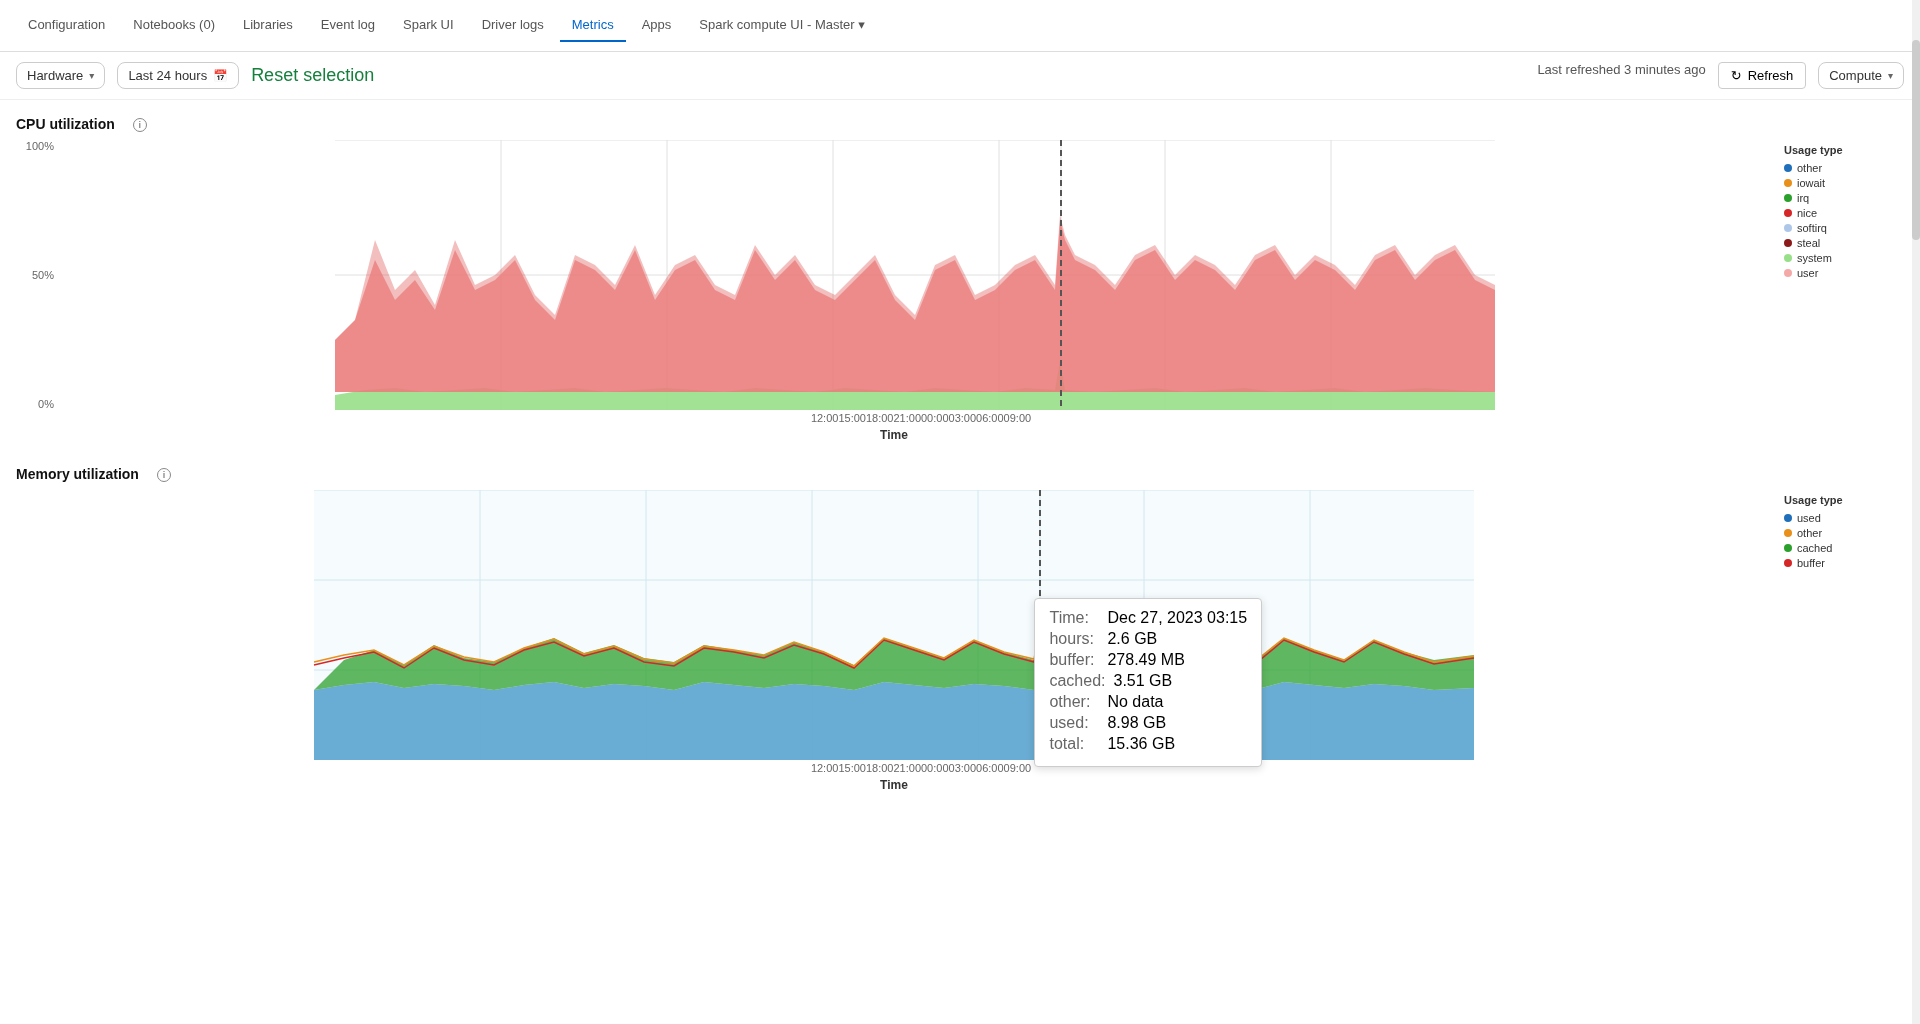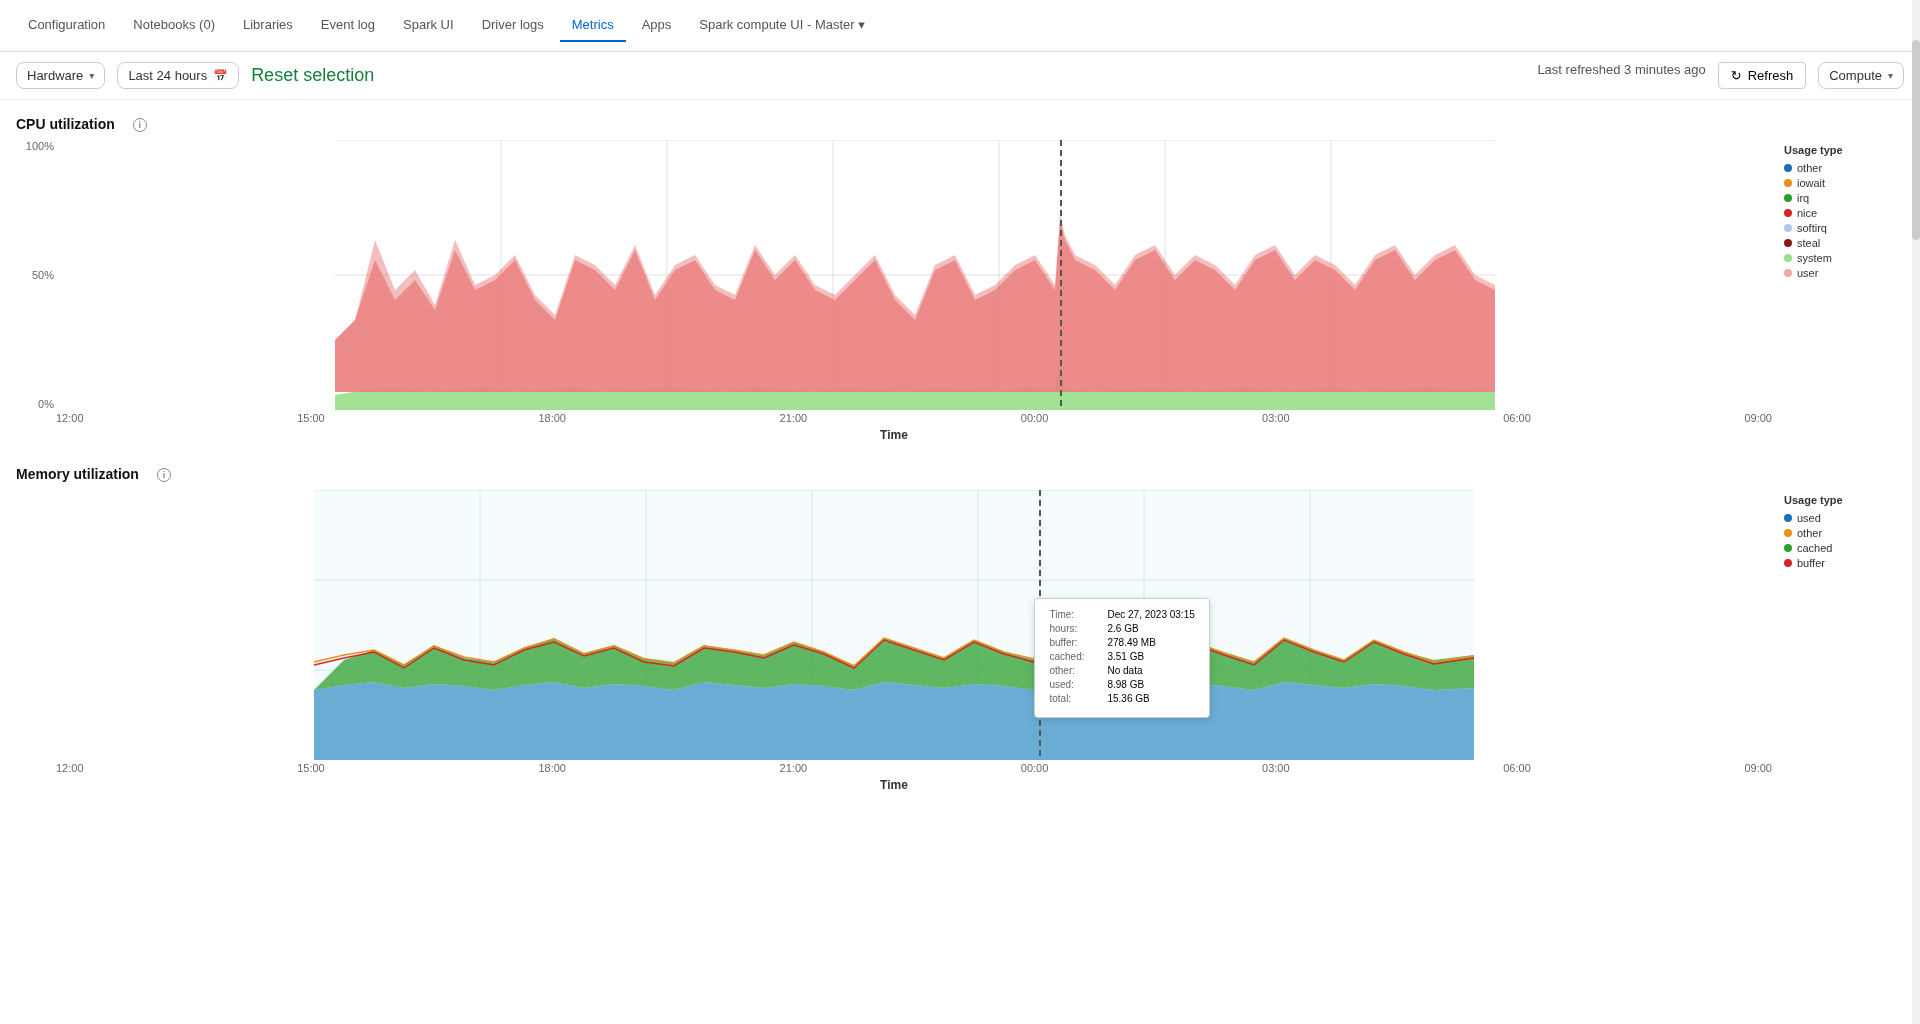--- a/index.html
+++ b/index.html
@@ -65,29 +65,29 @@
     .yaxis-labels {
       width: 42px; flex-shrink: 0; display: flex; flex-direction: column;
       justify-content: space-between; align-items: flex-end; padding-right: 4px;
       font-size: 11px; color: #666;
     }
     .chart-svg-container { flex: 1; position: relative; }
     svg.chart { width: 100%; display: block; }
 
     
     .xaxis-labels {
-      display: flex; justify-content: space-between; padding: 2px 0;
-      font-size: 11px; color: #666; margin-left: 40px;
+      display: flex; justify-content: center; padding: 2px 0;
+      font-size: 11px; color: #666; margin-left: 54px;
     }
     .xaxis-title { text-align: center; font-size: 12px; font-weight: 600; color: #333; margin-top: 2px; }
 
     
     .tooltip {
       position: absolute; background: #fff; border: 1px solid #ccc;
-      border-radius: 4px; padding: 10px 14px; font-size: 10px;
+      border-radius: 4px; padding: 10px 14px; font-size: 16px;
       box-shadow: 0 2px 8px rgba(0,0,0,0.15); pointer-events: none;
       z-index: 10; left: 58%; top: 40%;
     }
     .tooltip-row { display: flex; gap: 8px; margin-bottom: 3px; }
     .tooltip-label { color: #666; min-width: 50px; }
     .tooltip-value { color: #000000; font-weight: 500; }
 
     .scrollbar-area {
       position: fixed; right: 0; top: 0; bottom: 0; width: 8px; background: #f0f0f0;
     }

